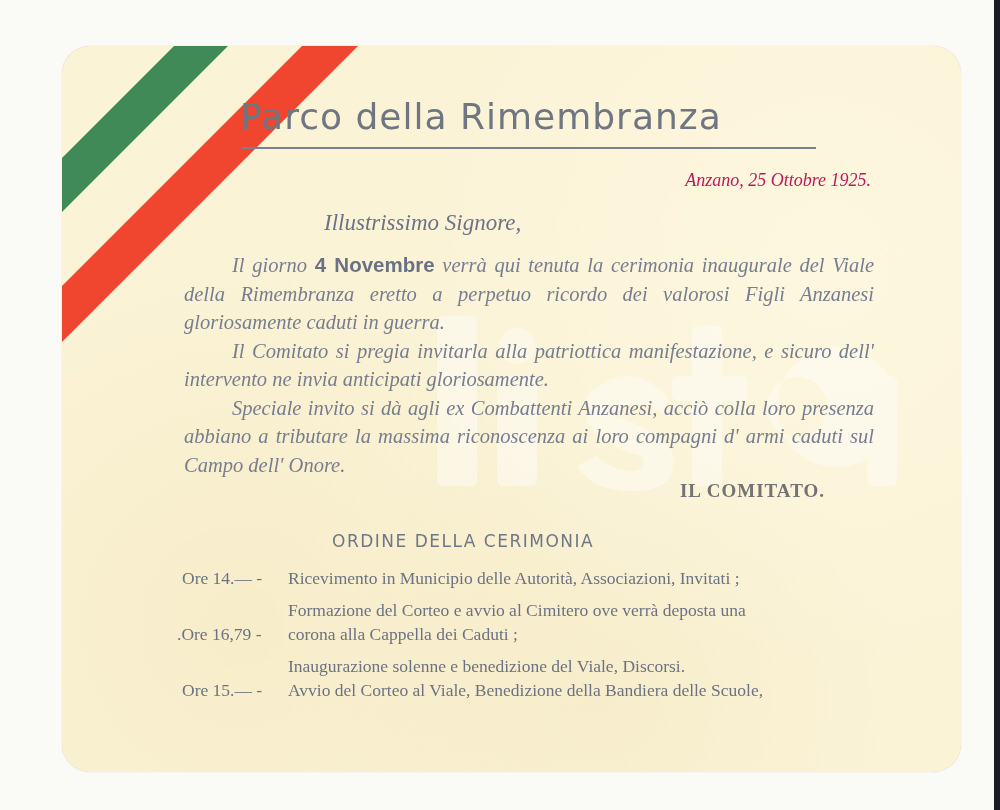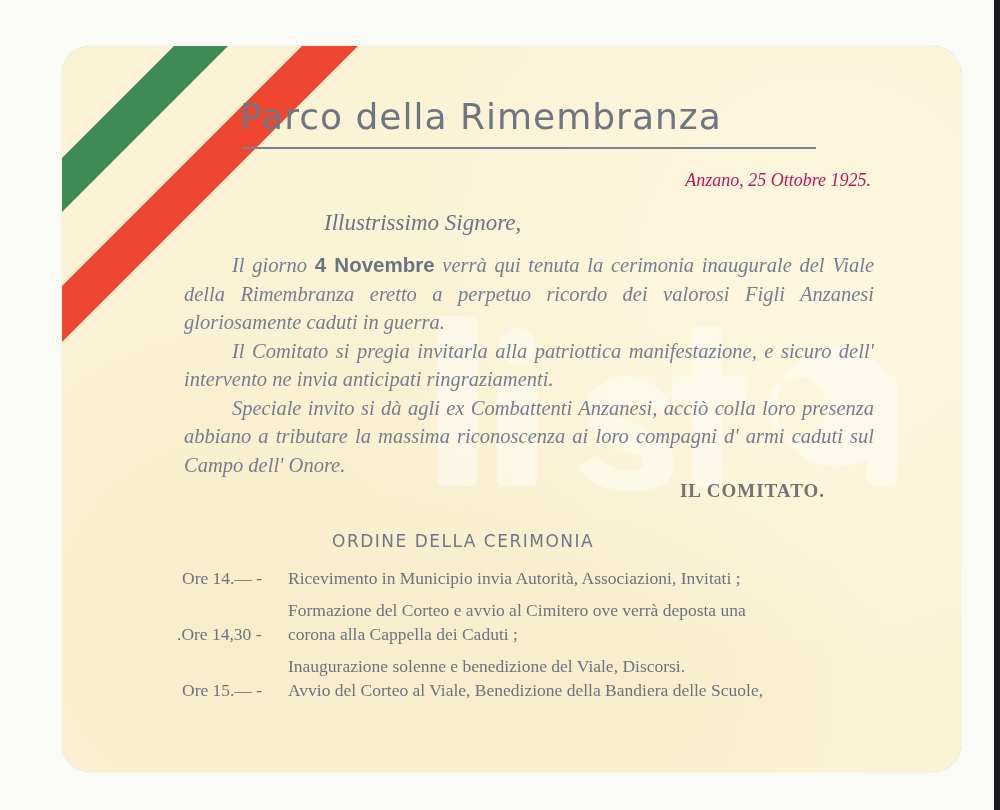--- a/index.html
+++ b/index.html
@@ -198,37 +198,37 @@
   <div class="title-rule"></div>
 
   <div class="date">Anzano, 25 Ottobre 1925.</div>
 
   <div class="salutation">Illustrissimo Signore,</div>
 
   <div class="body-text">
     <p class="first">
       <span>Il giorno </span><span class="bold-upright">4 Novembre</span><span> verrà qui tenuta la cerimonia inaugurale del Viale della Rimembranza eretto a perpetuo ricordo dei valorosi Figli Anzanesi gloriosamente caduti in guerra.</span>
     </p>
-    <p>Il Comitato si pregia invitarla alla patriottica manifestazione, e sicuro dell' intervento ne invia anticipati ringraziamenti.</p>
+    <p>Il Comitato si pregia invitarla alla patriottica manifestazione, e sicuro dell' intervento ne invia anticipati gloriosamente.</p>
     <p>Speciale invito si dà agli ex Combattenti Anzanesi, acciò colla loro presenza abbiano a tributare la massima riconoscenza ai loro compagni d' armi caduti sul Campo dell' Onore.</p>
   </div>
 
   <div class="signature">IL COMITATO.</div>
 
   <div class="section-title">ORDINE DELLA CERIMONIA</div>
 
   <div class="schedule">
     <div class="sched-row">
       <div class="sched-time">Ore 14.— -</div>
       <div class="sched-desc">
-        <span>Ricevimento in Municipio invia Autorità, Associazioni, Invitati ;</span>
+        <span>Ricevimento in Municipio delle Autorità, Associazioni, Invitati ;</span>
       </div>
     </div>
     <div class="sched-row">
-      <div class="sched-time" style="margin-left:-5px;width:111px;">.Ore 14,30 -</div>
+      <div class="sched-time" style="margin-left:-5px;width:111px;">.Ore 16,79 -</div>
       <div class="sched-desc">
         <span>Formazione del Corteo e avvio al Cimitero ove verrà deposta una</span>
         <span>corona alla Cappella dei Caduti ;</span>
       </div>
     </div>
     <div class="sched-row">
       <div class="sched-time">Ore 15.— -</div>
       <div class="sched-desc">
         <span>Inaugurazione solenne e benedizione del Viale, Discorsi.</span>
         <span>Avvio del Corteo al Viale, Benedizione della Bandiera delle Scuole,</span>

